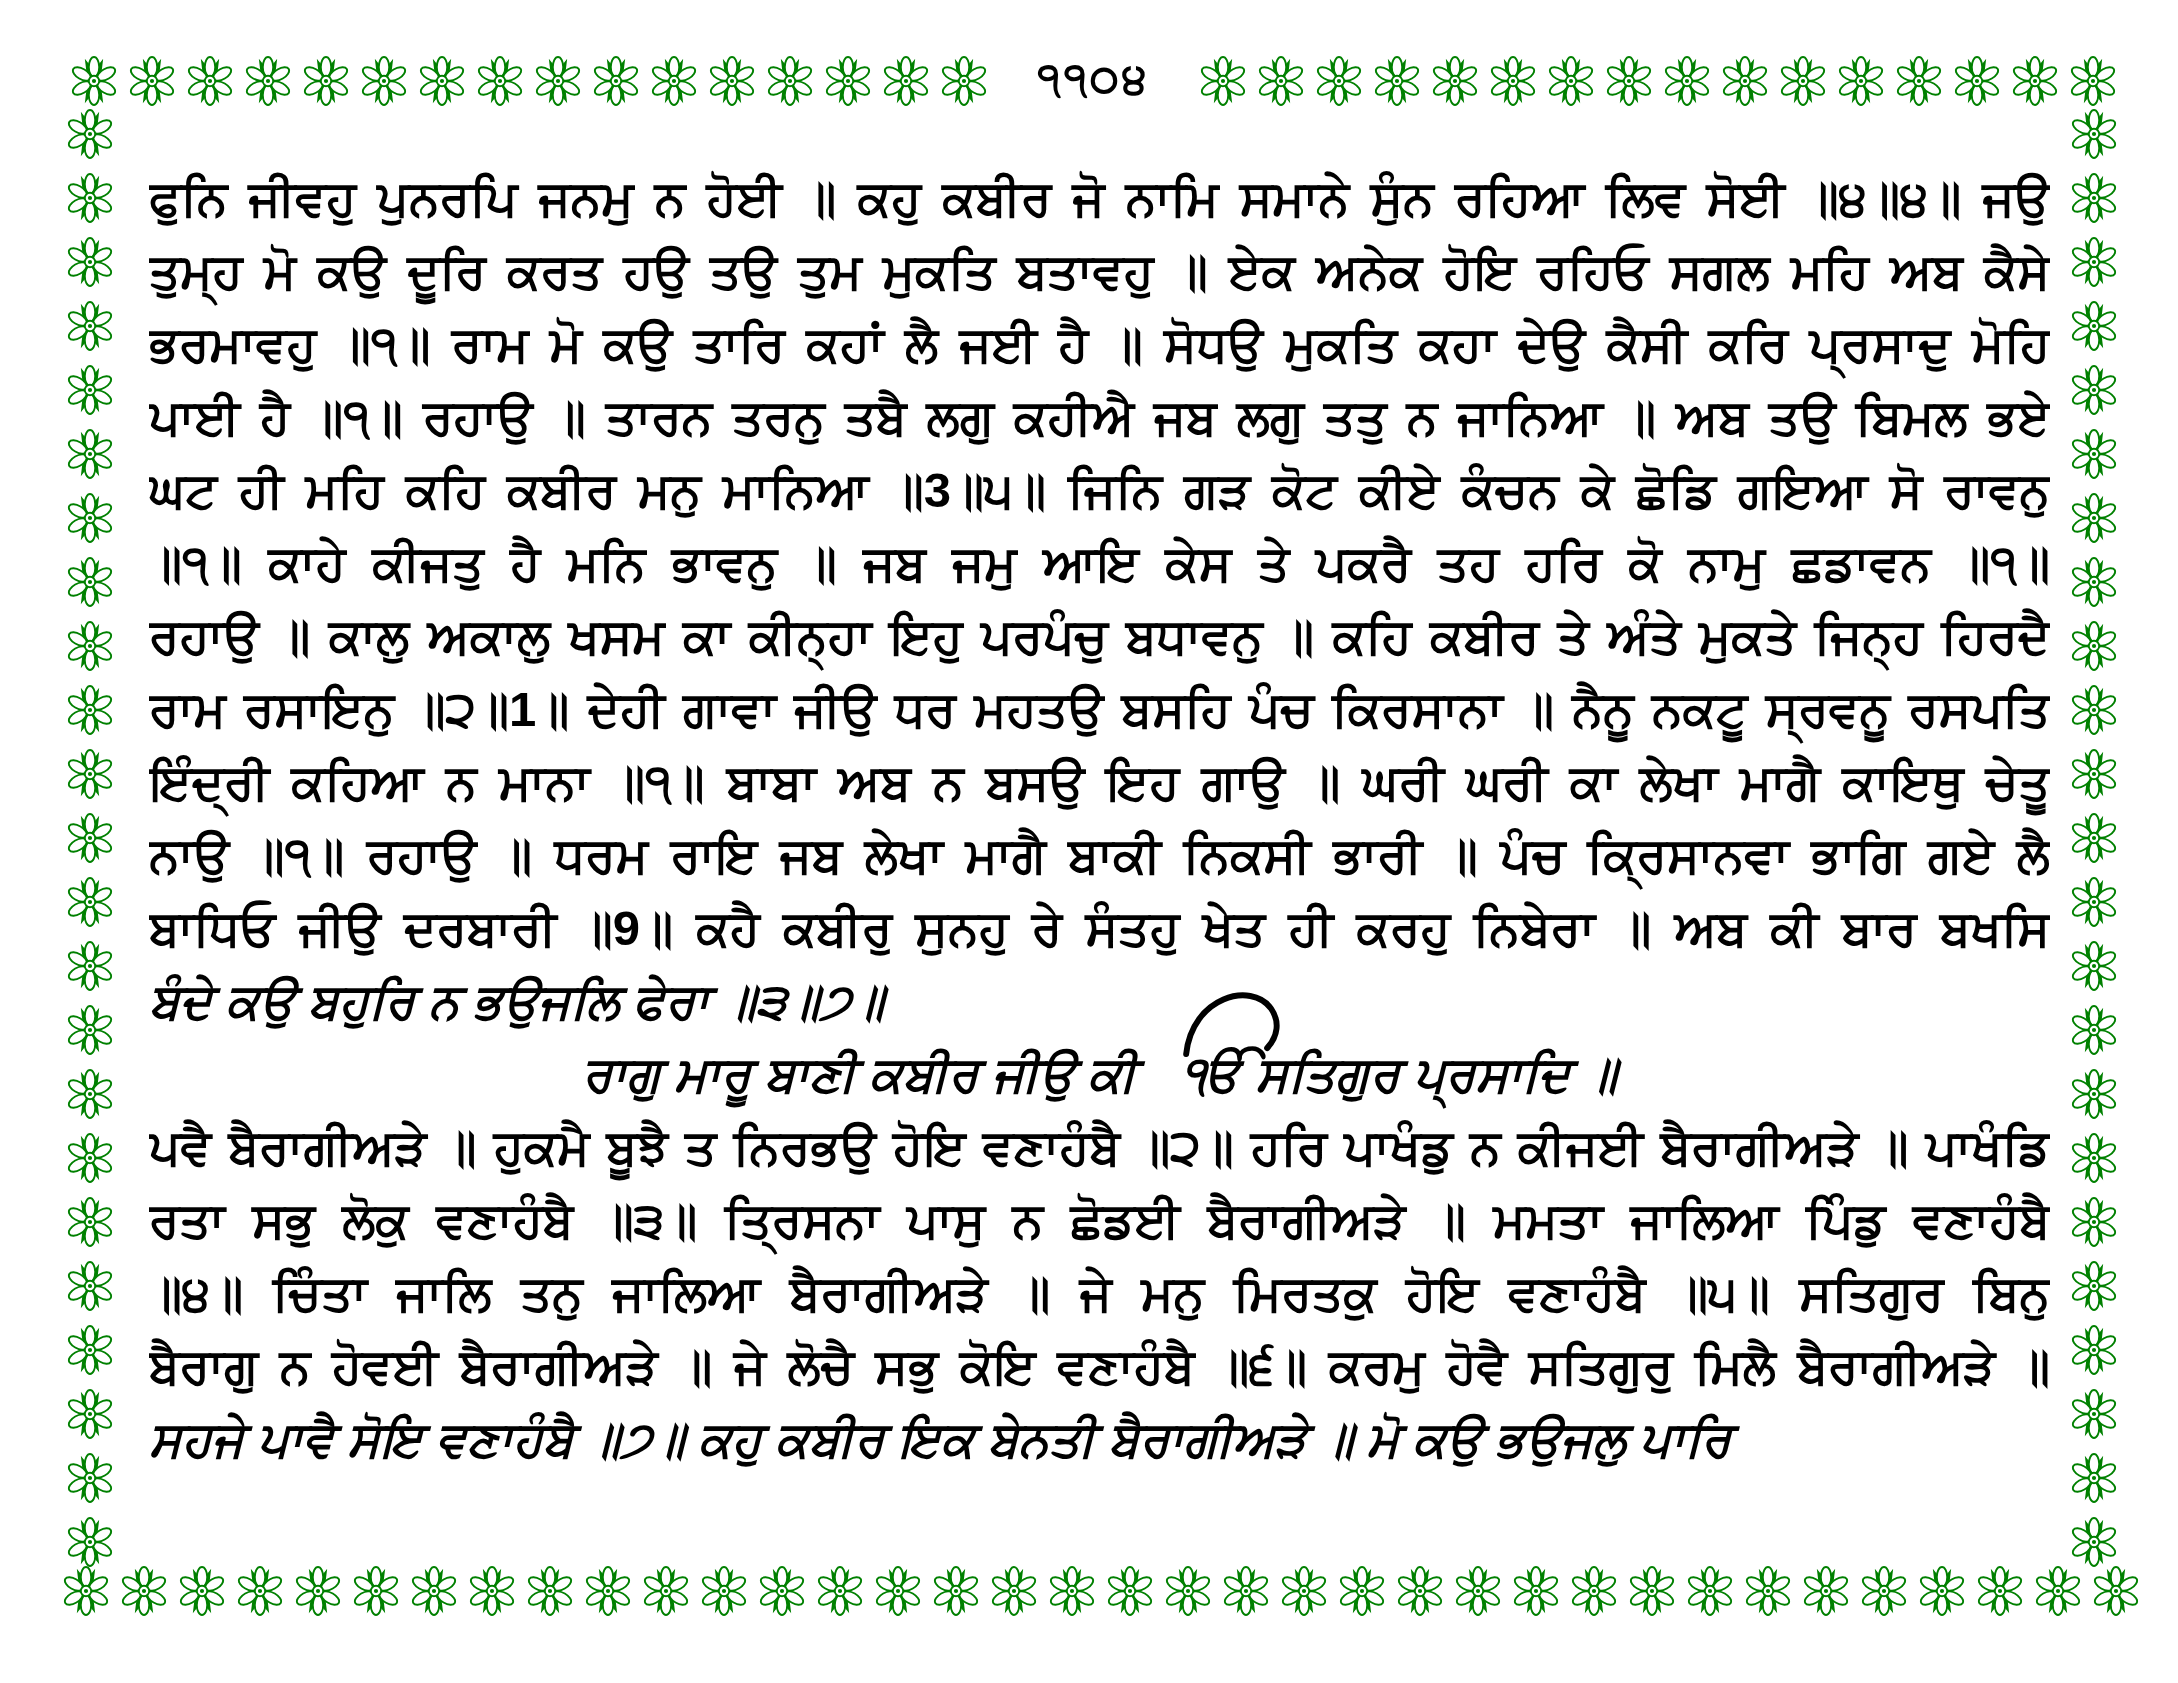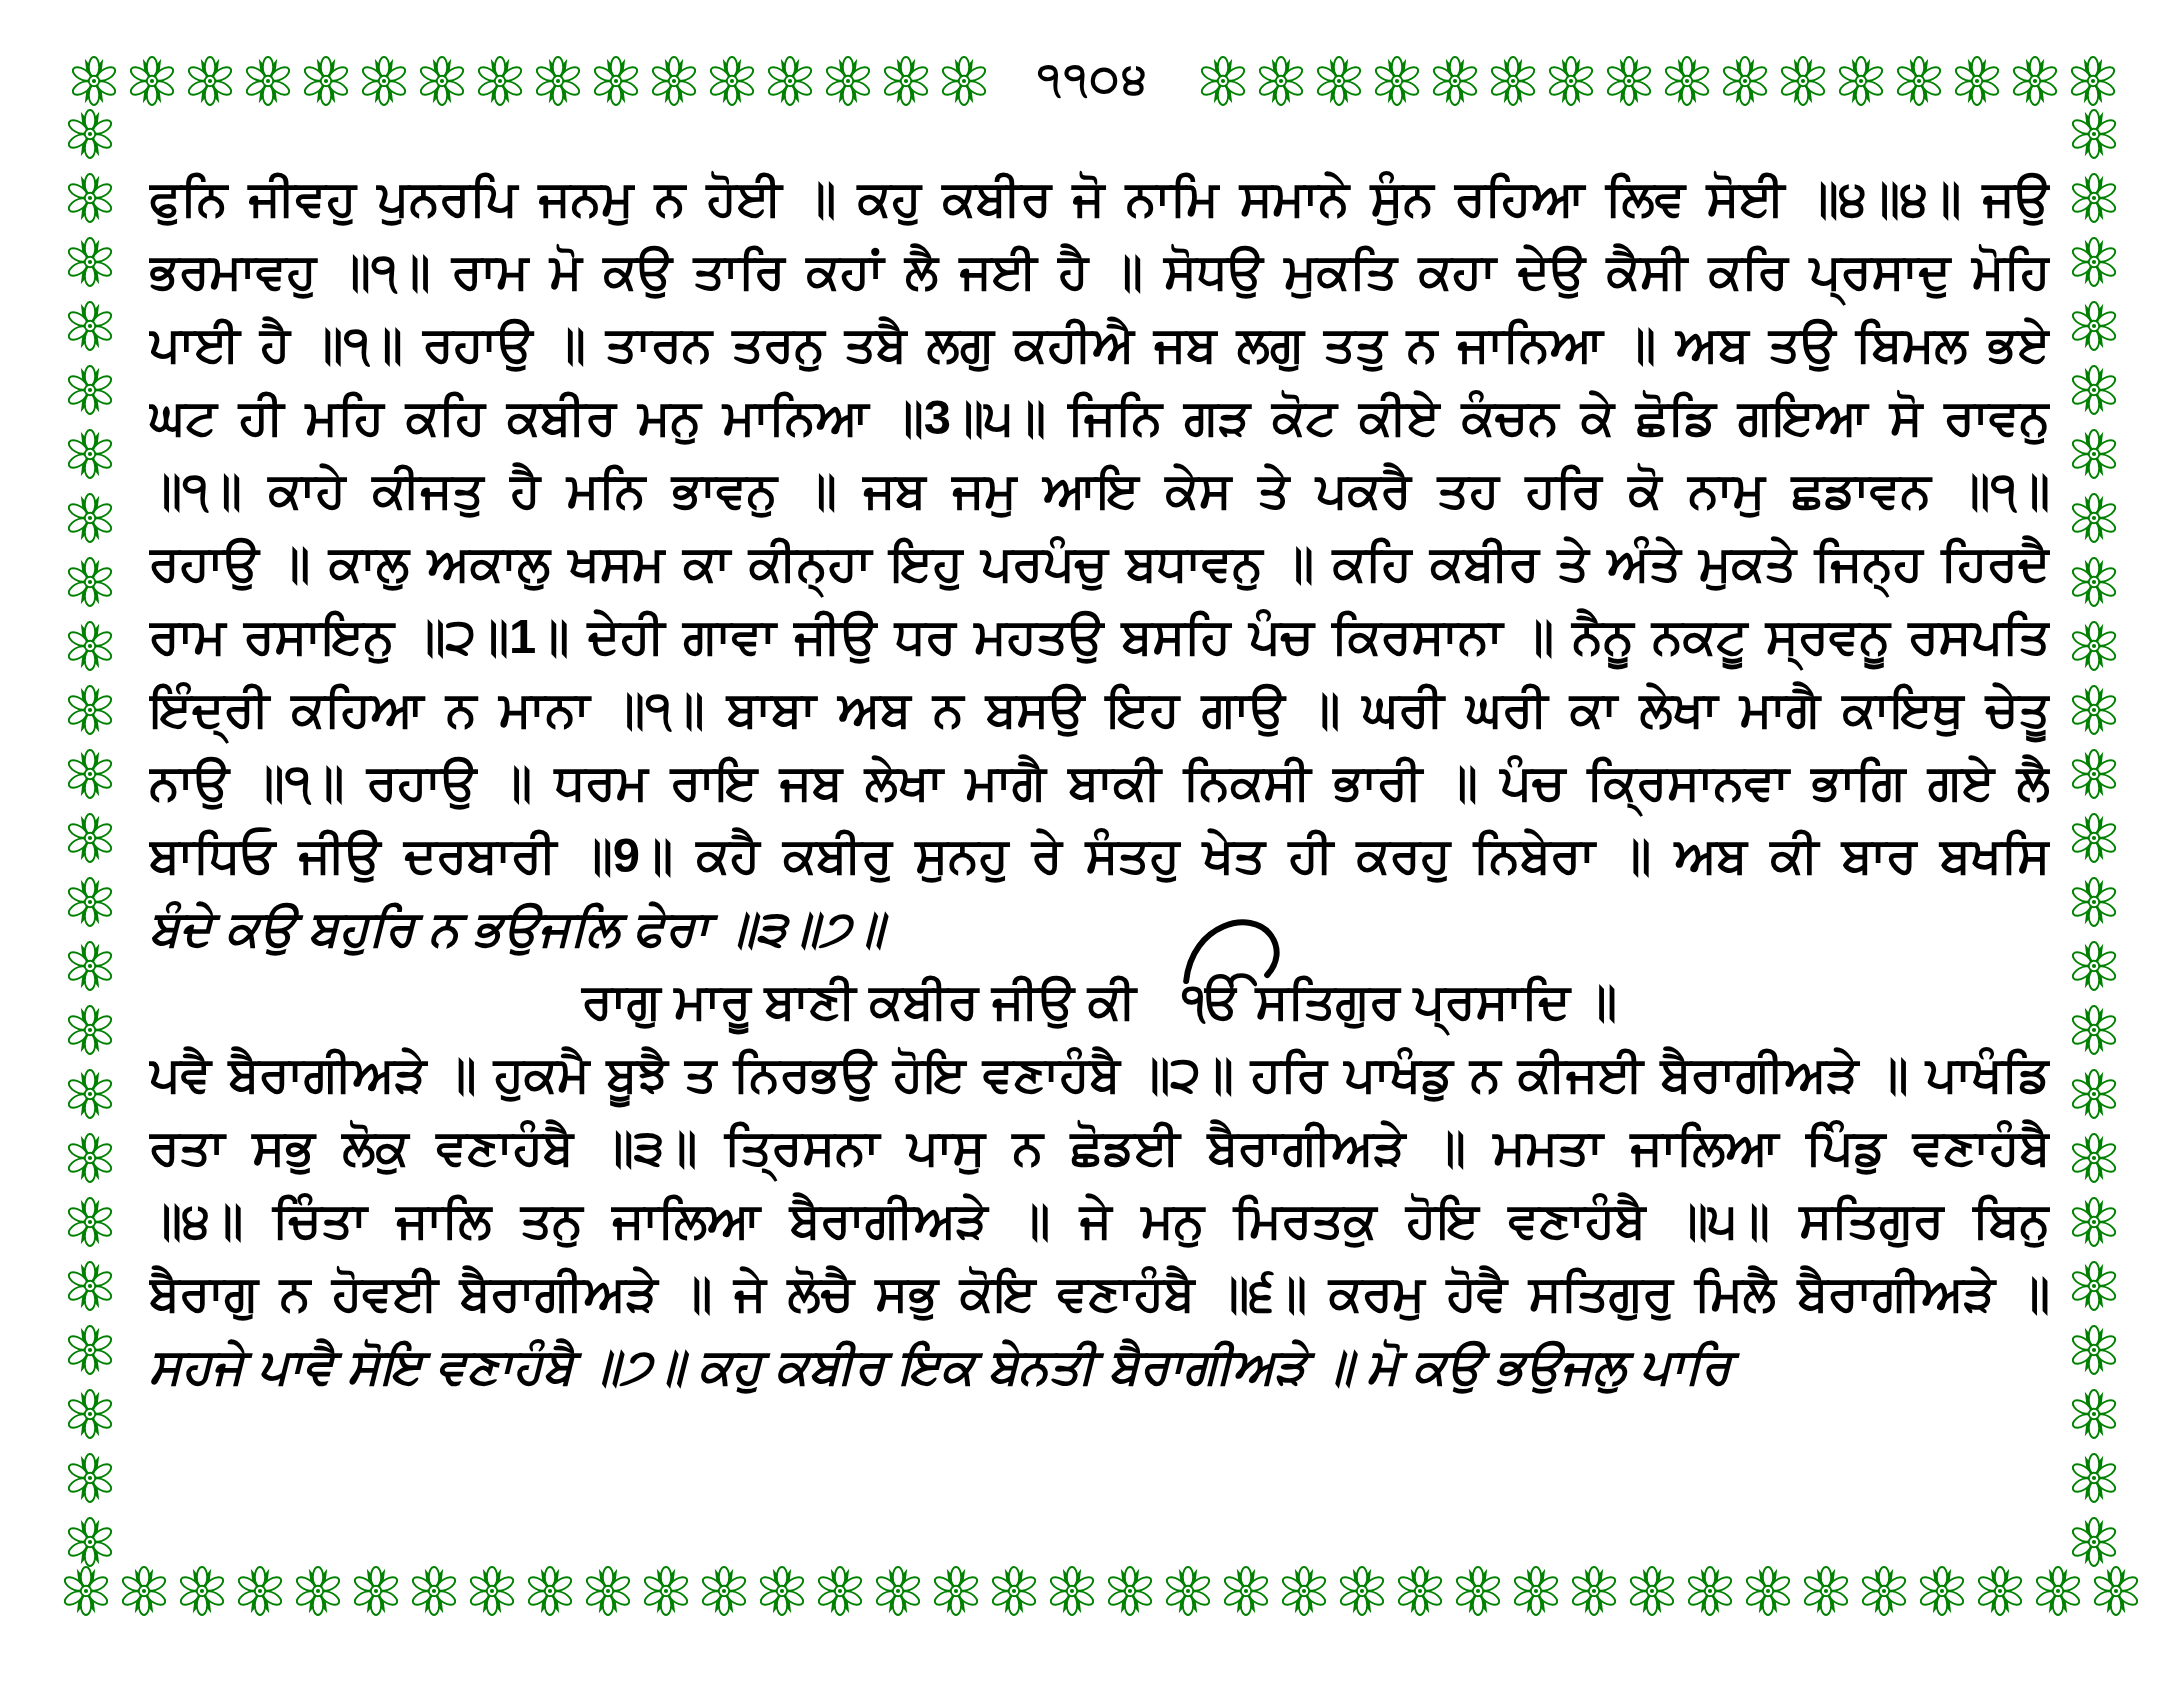--- a/index.html
+++ b/index.html
@@ -26,21 +26,21 @@
     padding:0 28px;white-space:nowrap;transform:translateY(-2px);
   }
 
   
   .text-block{
     position:absolute;left:149px;top:162px;width:1901px;
     font-size:49px;font-weight:700;line-height:73px;
   }
   .line{height:73px;overflow:hidden;text-align:justify;text-align-last:justify;white-space:normal;}
   .line.end{text-align:right;text-align-last:left;font-style:italic;}
-  .line.center{text-align-last:center;overflow:visible;}
+  .line.center{text-align-last:center;overflow:visible;font-style:italic;}
   .hgap{display:inline-block;width:46px;}
   .ik{position:relative;display:inline-block;margin-right:14px;}
   .ik-arc{position:absolute;left:-4px;top:-59px;width:121px;height:79px;pointer-events:none;}
 </style>
 </head>
 <body>
 
 <div class="page">
 
   <div class="border-top">
@@ -1308,20 +1308,21 @@
         <ellipse cx="24" cy="10.5" rx="5" ry="9.5" fill="#fff" stroke="#008000" stroke-width="1.8" transform="rotate(180 24 24)"></ellipse>
         <ellipse cx="24" cy="10.5" rx="5" ry="9.5" fill="#fff" stroke="#008000" stroke-width="1.8" transform="rotate(240 24 24)"></ellipse>
         <ellipse cx="24" cy="10.5" rx="5" ry="9.5" fill="#fff" stroke="#008000" stroke-width="1.8" transform="rotate(300 24 24)"></ellipse>
         <circle cx="24" cy="24" r="5" fill="#fff" stroke="#008000" stroke-width="1.8"></circle>
         <circle cx="24" cy="24" r="2" fill="#008000"></circle>
       </svg>
     </div>
 
   <div class="text-block">
     <div class="line">ਫੁਨਿ ਜੀਵਹੁ ਪੁਨਰਪਿ ਜਨਮੁ ਨ ਹੋਈ ॥ ਕਹੁ ਕਬੀਰ ਜੋ ਨਾਮਿ ਸਮਾਨੇ ਸੁੰਨ ਰਹਿਆ ਲਿਵ ਸੋਈ ॥੪॥੪॥ ਜਉ</div>
+    <div class="line">ਤੁਮ੍ਹ ਮੋ ਕਉ ਦੂਰਿ ਕਰਤ ਹਉ ਤਉ ਤੁਮ ਮੁਕਤਿ ਬਤਾਵਹੁ ॥ ਏਕ ਅਨੇਕ ਹੋਇ ਰਹਿਓ ਸਗਲ ਮਹਿ ਅਬ ਕੈਸੇ</div>
     <div class="line">ਭਰਮਾਵਹੁ ॥੧॥ ਰਾਮ ਮੋ ਕਉ ਤਾਰਿ ਕਹਾਂ ਲੈ ਜਈ ਹੈ ॥ ਸੋਧਉ ਮੁਕਤਿ ਕਹਾ ਦੇਉ ਕੈਸੀ ਕਰਿ ਪ੍ਰਸਾਦੁ ਮੋਹਿ</div>
     <div class="line">ਪਾਈ ਹੈ ॥੧॥ ਰਹਾਉ ॥ ਤਾਰਨ ਤਰਨੁ ਤਬੈ ਲਗੁ ਕਹੀਐ ਜਬ ਲਗੁ ਤਤੁ ਨ ਜਾਨਿਆ ॥ ਅਬ ਤਉ ਬਿਮਲ ਭਏ</div>
     <div class="line">ਘਟ ਹੀ ਮਹਿ ਕਹਿ ਕਬੀਰ ਮਨੁ ਮਾਨਿਆ ॥3॥੫॥ ਜਿਨਿ ਗੜ ਕੋਟ ਕੀਏ ਕੰਚਨ ਕੇ ਛੋਡਿ ਗਇਆ ਸੋ ਰਾਵਨੁ</div>
     <div class="line">॥੧॥ ਕਾਹੇ ਕੀਜਤੁ ਹੈ ਮਨਿ ਭਾਵਨੁ ॥ ਜਬ ਜਮੁ ਆਇ ਕੇਸ ਤੇ ਪਕਰੈ ਤਹ ਹਰਿ ਕੋ ਨਾਮੁ ਛਡਾਵਨ ॥੧॥</div>
     <div class="line">ਰਹਾਉ ॥ ਕਾਲੁ ਅਕਾਲੁ ਖਸਮ ਕਾ ਕੀਨ੍ਹਾ ਇਹੁ ਪਰਪੰਚੁ ਬਧਾਵਨੁ ॥ ਕਹਿ ਕਬੀਰ ਤੇ ਅੰਤੇ ਮੁਕਤੇ ਜਿਨ੍ਹ ਹਿਰਦੈ</div>
     <div class="line">ਰਾਮ ਰਸਾਇਨੁ ॥੨॥1॥ ਦੇਹੀ ਗਾਵਾ ਜੀਉ ਧਰ ਮਹਤਉ ਬਸਹਿ ਪੰਚ ਕਿਰਸਾਨਾ ॥ ਨੈਨੂ ਨਕਟੂ ਸ੍ਰਵਨੂ ਰਸਪਤਿ</div>
     <div class="line">ਇੰਦ੍ਰੀ ਕਹਿਆ ਨ ਮਾਨਾ ॥੧॥ ਬਾਬਾ ਅਬ ਨ ਬਸਉ ਇਹ ਗਾਉ ॥ ਘਰੀ ਘਰੀ ਕਾ ਲੇਖਾ ਮਾਗੈ ਕਾਇਥੁ ਚੇਤੂ</div>
     <div class="line">ਨਾਉ ॥੧॥ ਰਹਾਉ ॥ ਧਰਮ ਰਾਇ ਜਬ ਲੇਖਾ ਮਾਗੈ ਬਾਕੀ ਨਿਕਸੀ ਭਾਰੀ ॥ ਪੰਚ ਕ੍ਰਿਸਾਨਵਾ ਭਾਗਿ ਗਏ ਲੈ</div>
     <div class="line">ਬਾਧਿਓ ਜੀਉ ਦਰਬਾਰੀ ॥9॥ ਕਹੈ ਕਬੀਰੁ ਸੁਨਹੁ ਰੇ ਸੰਤਹੁ ਖੇਤ ਹੀ ਕਰਹੁ ਨਿਬੇਰਾ ॥ ਅਬ ਕੀ ਬਾਰ ਬਖਸਿ</div>
     <div class="line end">ਬੰਦੇ ਕਉ ਬਹੁਰਿ ਨ ਭਉਜਲਿ ਫੇਰਾ ॥੩॥੭॥</div>

